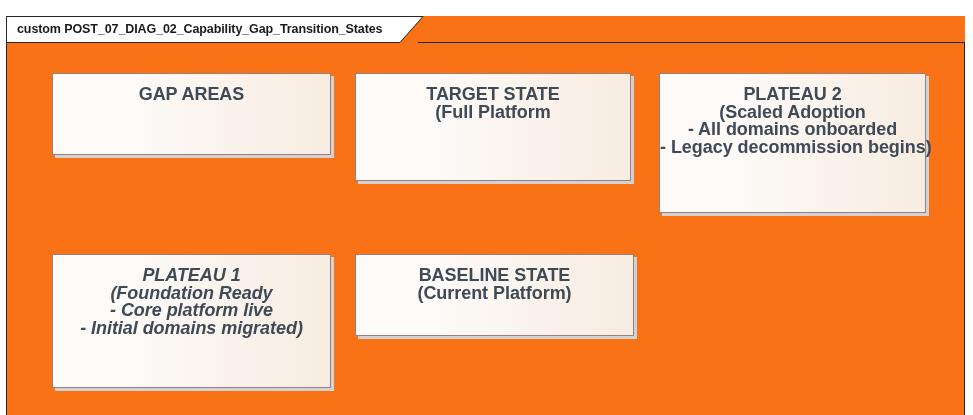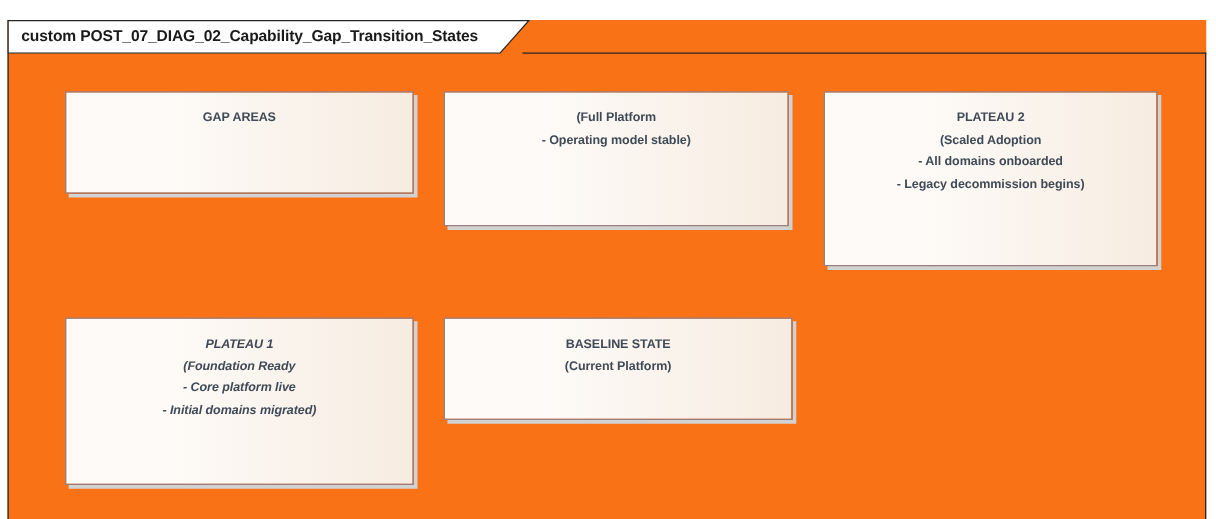--- a/index.html
+++ b/index.html
@@ -93,21 +93,21 @@
     border: 1px solid #9a7f80;
     background: linear-gradient(to right, #fdfaf7 0%, #fbf6f1 45%, #f7ece1 100%);
     box-shadow: 3px 3px 0 0 #d2d2d2;
   }
   .node-text {
     position: absolute;
     left: 0;
     right: 0;
     top: 12px;
     text-align: center;
-    font-size: 10px;
+    font-size: 18px;
     font-weight: bold;
     color: #3f4a57;
     line-height: 17.5px;
     letter-spacing: -0.05px;
   }
   .node-text .line {
     display: block;
     white-space: nowrap;
   }
 </style>
@@ -129,22 +129,22 @@
   </div>
 
   <div id="nodes-layer">
       <div class="node" style="left: 46px; top: 57px; width: 279px; height: 82px; border-color: rgb(154, 127, 128); background: linear-gradient(to right, rgb(253, 250, 247) 0%, rgb(253, 250, 247) 30%, rgb(247, 236, 225) 100%); box-shadow: rgb(210, 210, 210) 3px 3px 0px 0px;">
         <div class="node-text" style="color: rgb(63, 74, 87);">
           <span class="line">GAP AREAS</span>
         </div>
       </div>
       <div class="node" style="left: 349px; top: 57px; width: 276px; height: 108px; border-color: rgb(154, 127, 128); background: linear-gradient(to right, rgb(253, 250, 247) 0%, rgb(253, 250, 247) 30%, rgb(247, 236, 225) 100%); box-shadow: rgb(210, 210, 210) 3px 3px 0px 0px;">
         <div class="node-text" style="color: rgb(63, 74, 87);">
+          <span class="line">TARGET STATE</span>
           <span class="line">(Full Platform</span>
-          <span class="line">- Operating model stable)</span>
         </div>
       </div>
       <div class="node" style="left: 653px; top: 57px; width: 267px; height: 140px; border-color: rgb(154, 127, 128); background: linear-gradient(to right, rgb(253, 250, 247) 0%, rgb(253, 250, 247) 30%, rgb(247, 236, 225) 100%); box-shadow: rgb(210, 210, 210) 3px 3px 0px 0px;">
         <div class="node-text" style="color: rgb(63, 74, 87);">
           <span class="line">PLATEAU 2</span>
           <span class="line">(Scaled Adoption</span>
           <span class="line">- All domains onboarded</span>
           <span class="line">- Legacy decommission begins)</span>
         </div>
       </div>

